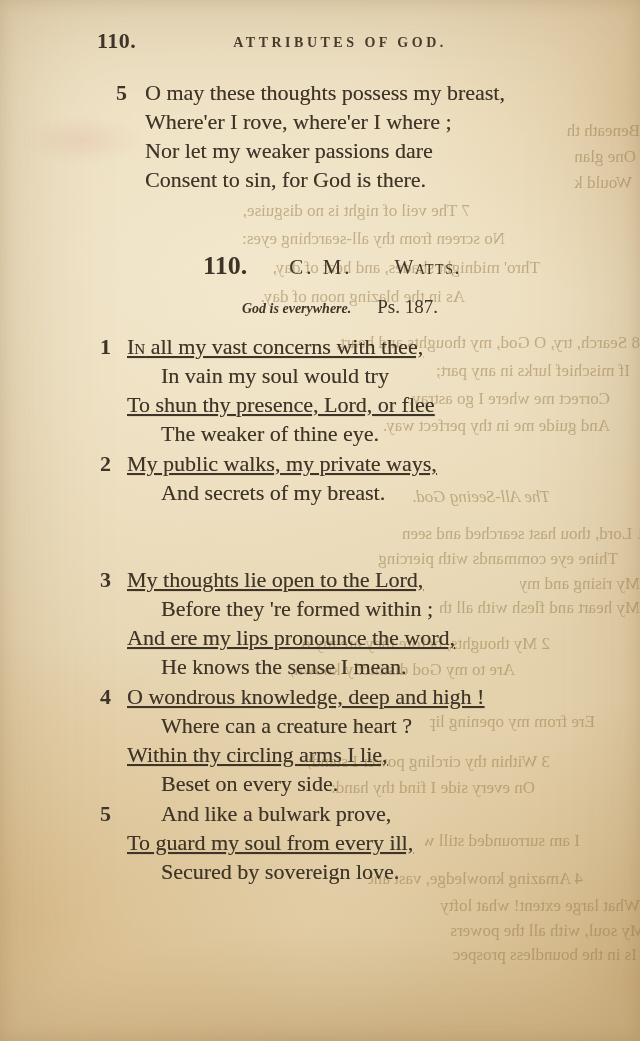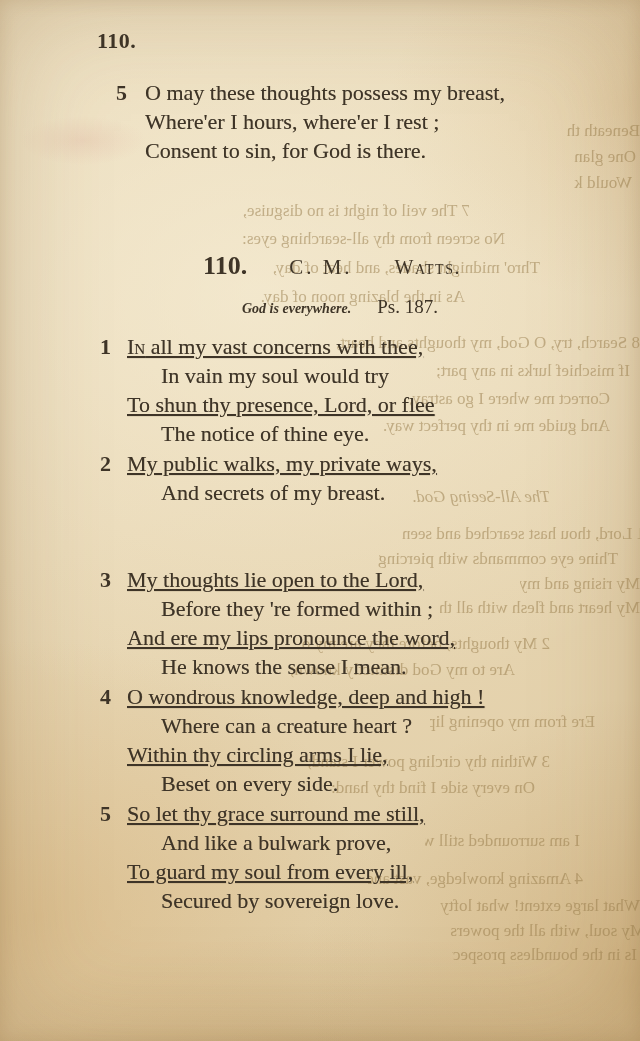--- a/index.html
+++ b/index.html
@@ -87,44 +87,46 @@
     <div class="ghost" style="left:300px;top:752px;width:250px">3 Within thy circling power I stand;</div>
     <div class="ghost" style="left:305px;top:778px;width:230px">On every side I find thy hand:</div>
     <div class="ghost" style="left:425px;top:831px;width:155px">I am surrounded still with God.</div>
     <div class="ghost" style="left:368px;top:869px;width:215px">4 Amazing knowledge, vast and great!</div>
     <div class="ghost" style="left:440px;top:896px;width:200px">What large extent! what lofty height!</div>
     <div class="ghost" style="left:450px;top:921px;width:195px">My soul, with all the powers I boast,</div>
     <div class="ghost" style="left:452px;top:945px;width:185px">Is in the boundless prospect lost.</div>
   </div>
 
   <span class="pagenum">110.</span>
+  <span class="running-title">ATTRIBUTES OF GOD.</span>
 
   <section class="stanza cont" style="top:78px">
     <span class="vnum">5</span>
     <div class="line">O may these thoughts possess my breast,</div>
-    <div class="line">Where'er I hours, where'er I rest ;</div>
+    <div class="line">Where'er I rove, where'er I where ;</div>
+    <div class="line">Nor let my weaker passions dare</div>
     <div class="line">Consent to sin, for God is there.</div>
   </section>
 
   <div class="hymn-heading">
     <span class="hnum">110.</span>
     <span class="meter">C. M.</span>
     <span class="author sc">Watts.</span>
   </div>
   <div class="hymn-sub">
     <span class="subtitle">God is everywhere.</span>
     <span class="scripture">Ps. 187.</span>
   </div>
 
   <section class="stanza" style="top:332px">
     <span class="vnum">1</span>
     <div class="line l0"><span class="sc">In</span><span> all my vast concerns with thee,</span></div>
     <div class="line l1">In vain my soul would try</div>
     <div class="line l2">To shun thy presence, Lord, or flee</div>
-    <div class="line l3">The notice of thine eye.</div>
+    <div class="line l3">The weaker of thine eye.</div>
   </section>
 
   <section class="stanza" style="top:449px">
     <span class="vnum">2</span>
     <div class="line l2">My public walks, my private ways,</div>
     <div class="line l3">And secrets of my breast.</div>
   </section>
 
   <section class="stanza" style="top:565px">
     <span class="vnum">3</span>
@@ -137,19 +139,18 @@
   <section class="stanza" style="top:682px">
     <span class="vnum">4</span>
     <div class="line l0">O wondrous knowledge, deep and high !</div>
     <div class="line l1">Where can a creature heart ?</div>
     <div class="line l2">Within thy circling arms I lie,</div>
     <div class="line l3">Beset on every side.</div>
   </section>
 
   <section class="stanza" style="top:799px">
     <span class="vnum">5</span>
-    <div class="line l0">So let thy grace surround me still,</div>
     <div class="line l1">And like a bulwark prove,</div>
     <div class="line l2">To guard my soul from every ill,</div>
     <div class="line l3">Secured by sovereign love.</div>
   </section>
 
 </div>
 
 </body></html>

